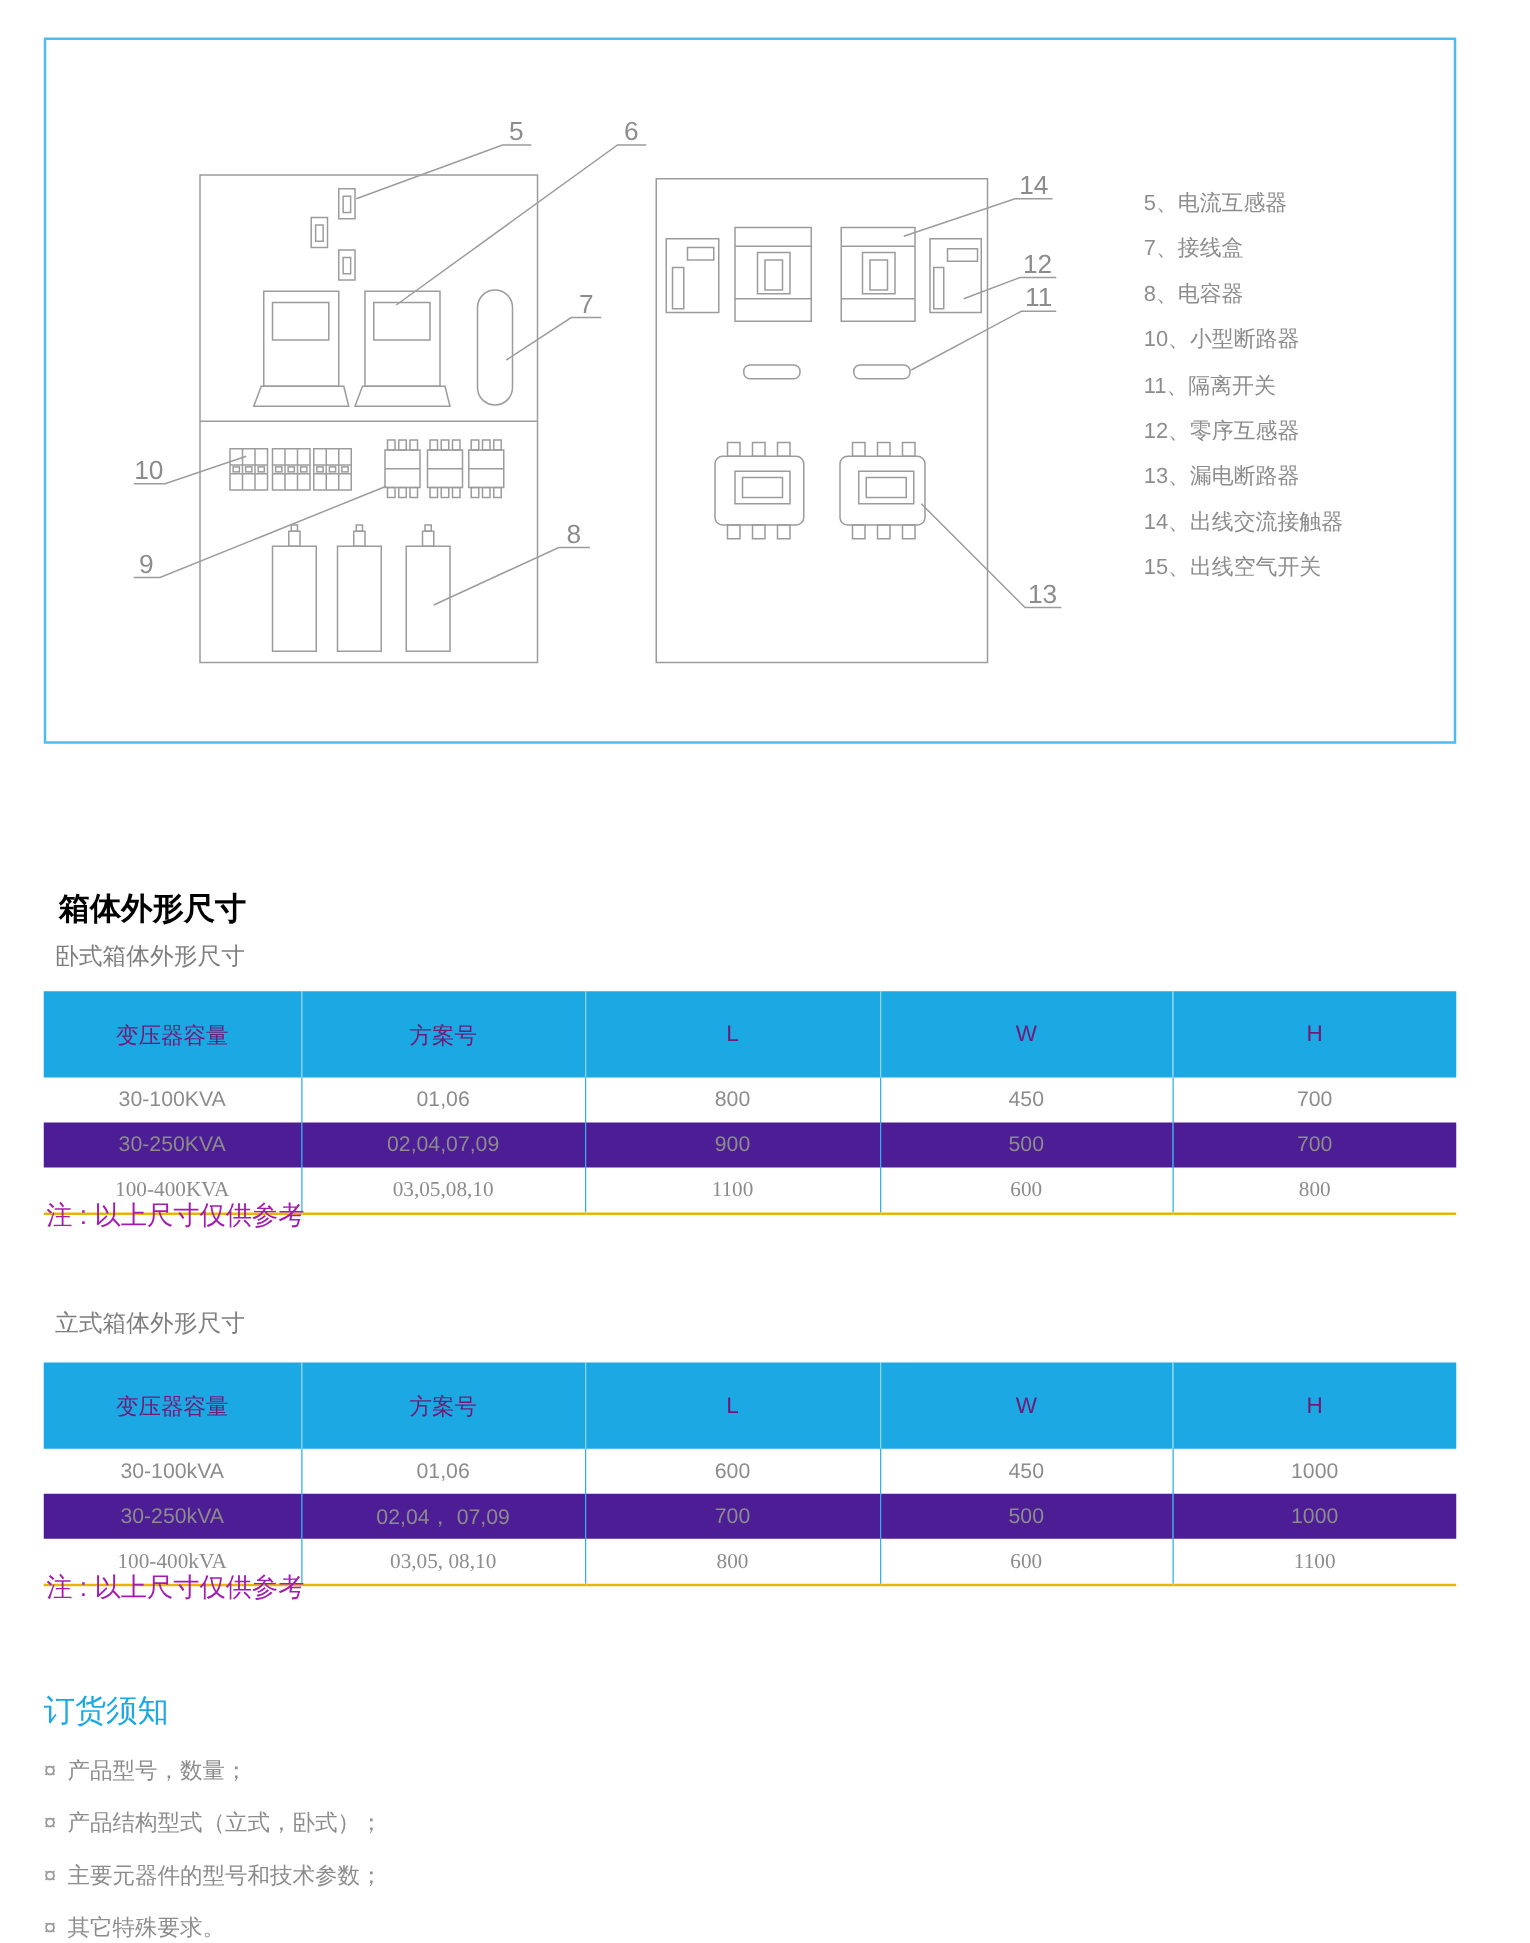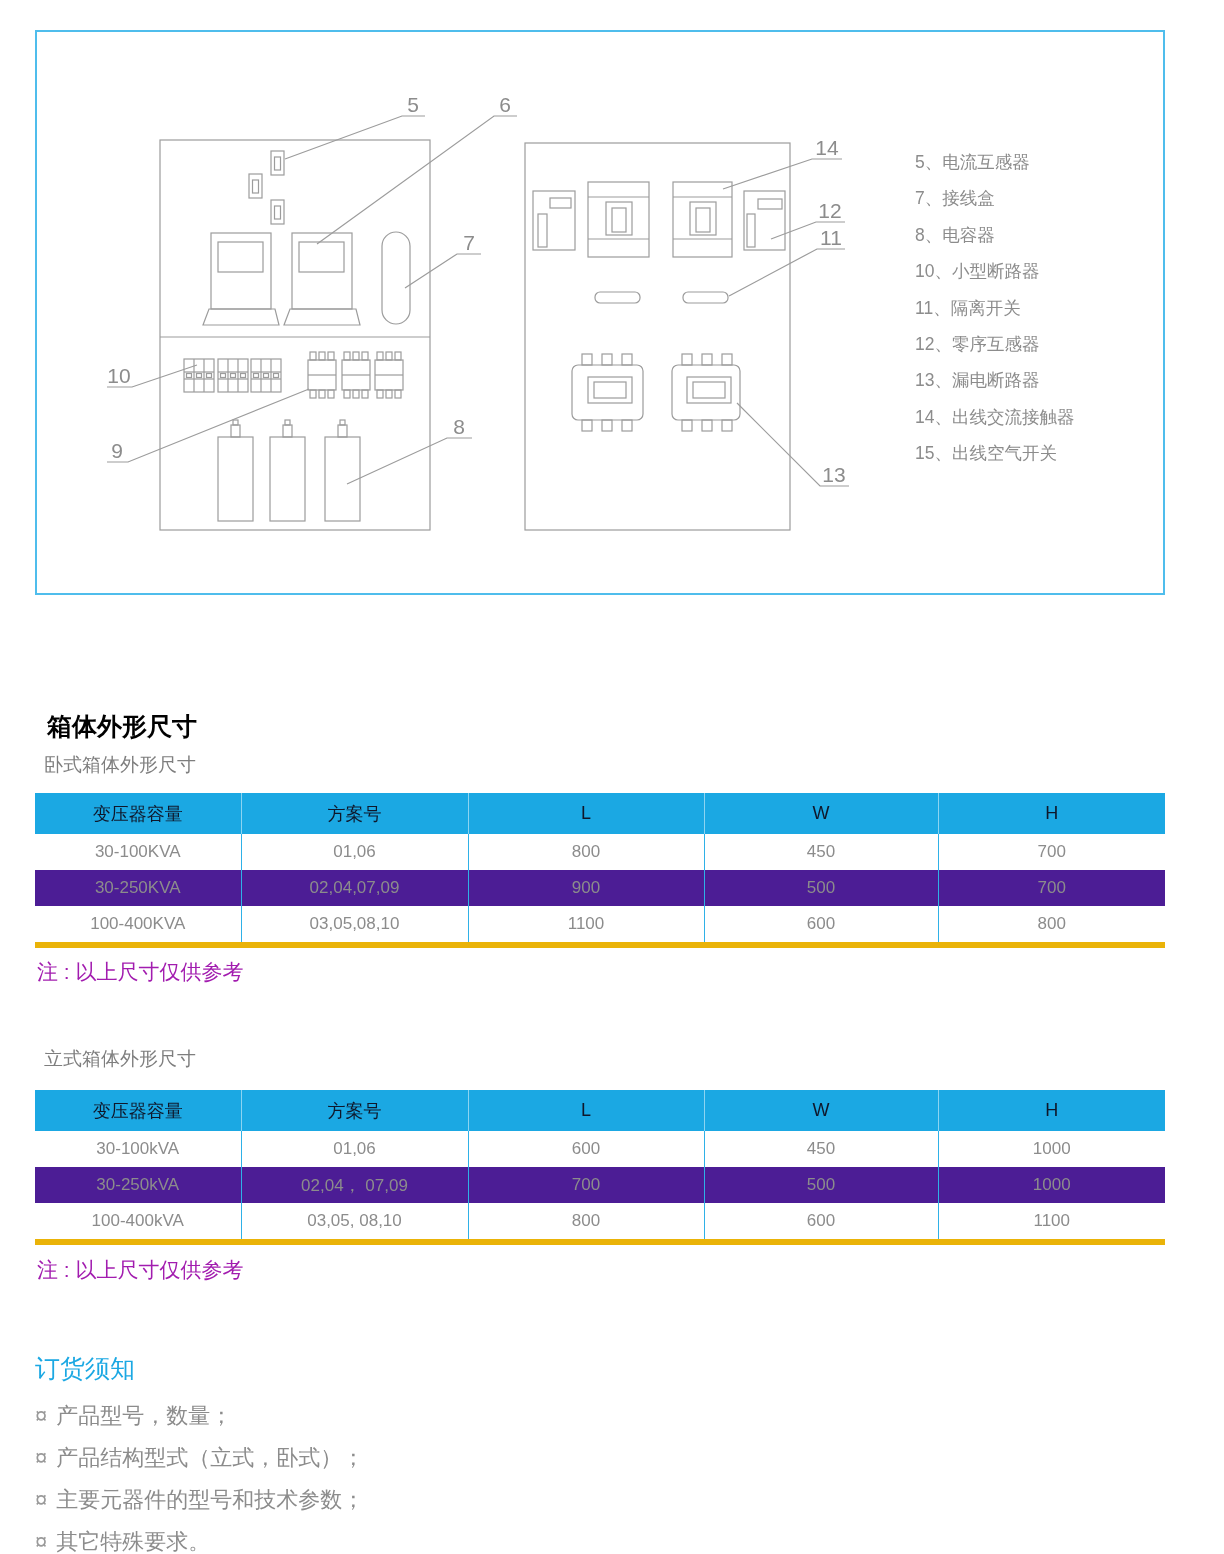--- a/index.html
+++ b/index.html
@@ -31,37 +31,37 @@
   .note{
     position:absolute;left:37px;margin:0;
     font-size:21px;color:#a21caf;
   }
   
   .dim-table-wrap{position:absolute;left:35px;width:1130px;}
   table.dim-table{
     width:1130px;border-collapse:collapse;table-layout:fixed;
   }
   table.dim-table th{
-    background:#1ba8e3;color:#0f172a;font-weight:normal;
-    font-size:18px;height:37px;padding:2px;text-align:center;
+    background:#1ba8e3;color:#701a75;font-weight:normal;
+    font-size:18px;height:37px;padding:16px;text-align:center;
     border-right:1px solid rgba(255,255,255,0.5);
   }
   table.dim-table th:last-child{border-right:none;}
   table.dim-table td{
     height:36px;padding:0;text-align:center;
     font-size:17px;color:#8c8c8c;
     border-right:1px solid #2fb1e7;
   }
   table.dim-table td:last-child{border-right:none;}
   table.dim-table tbody tr:nth-child(2){background:#4c1d95;}
-  table.dim-table tbody tr:last-child td{border-bottom:6px solid #eab308;}
+  table.dim-table tbody tr:last-child td{border-bottom:2px solid #eab308;font-family:Liberation Serif, serif;}
   
   .ordering{position:absolute;left:35px;top:1352px;width:700px;}
   .ordering h2{margin:0 0 20px 0;font-size:25px;font-weight:normal;color:#1ba8e3;}
-  .order-item{font-size:22px;color:#8c8c8c;margin-bottom:20px;line-height:22px;}
+  .order-item{font-size:18px;color:#8c8c8c;margin-bottom:20px;line-height:22px;}
   .order-item .bullet{margin-right:9px;color:#9a9a9a;}
 </style>
 </head>
 <body>
 
 <div class="diagram-panel">
   <svg class="diagram-svg" width="875" height="561" viewBox="0 0 875 561" fill="none" stroke="#9c9c9c" stroke-width="1.2">
 
     <g>
       <rect x="123" y="108" width="270" height="390"></rect>

